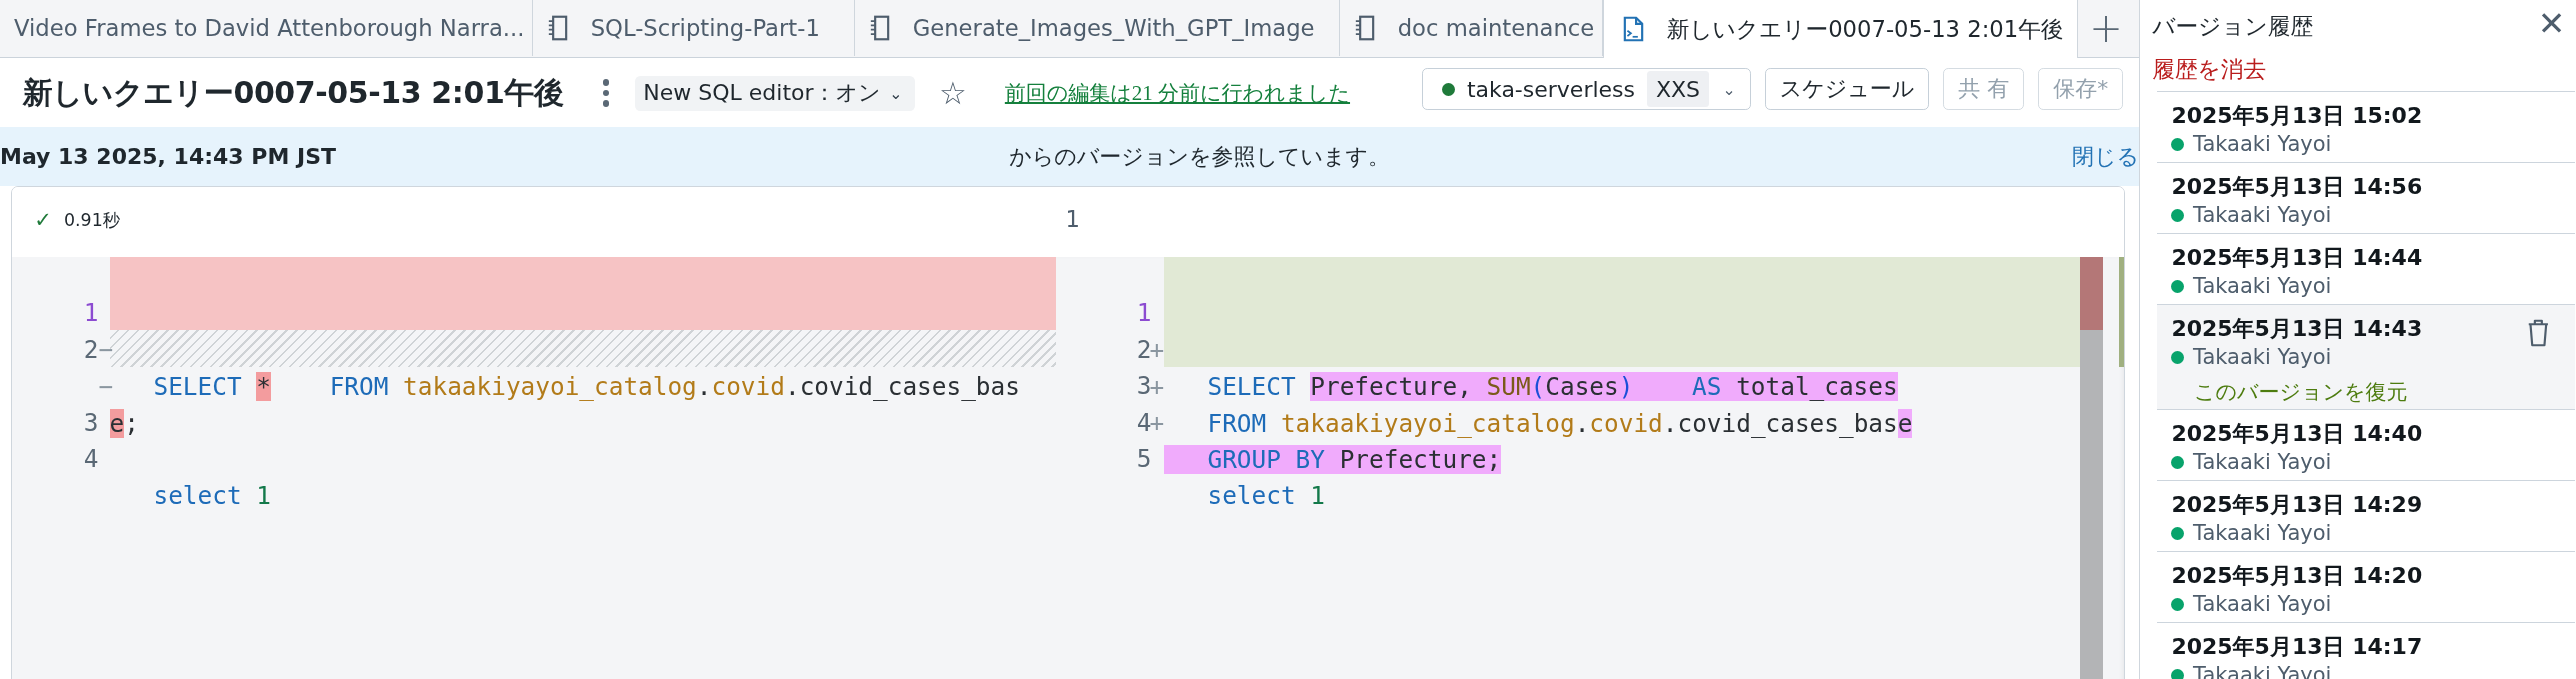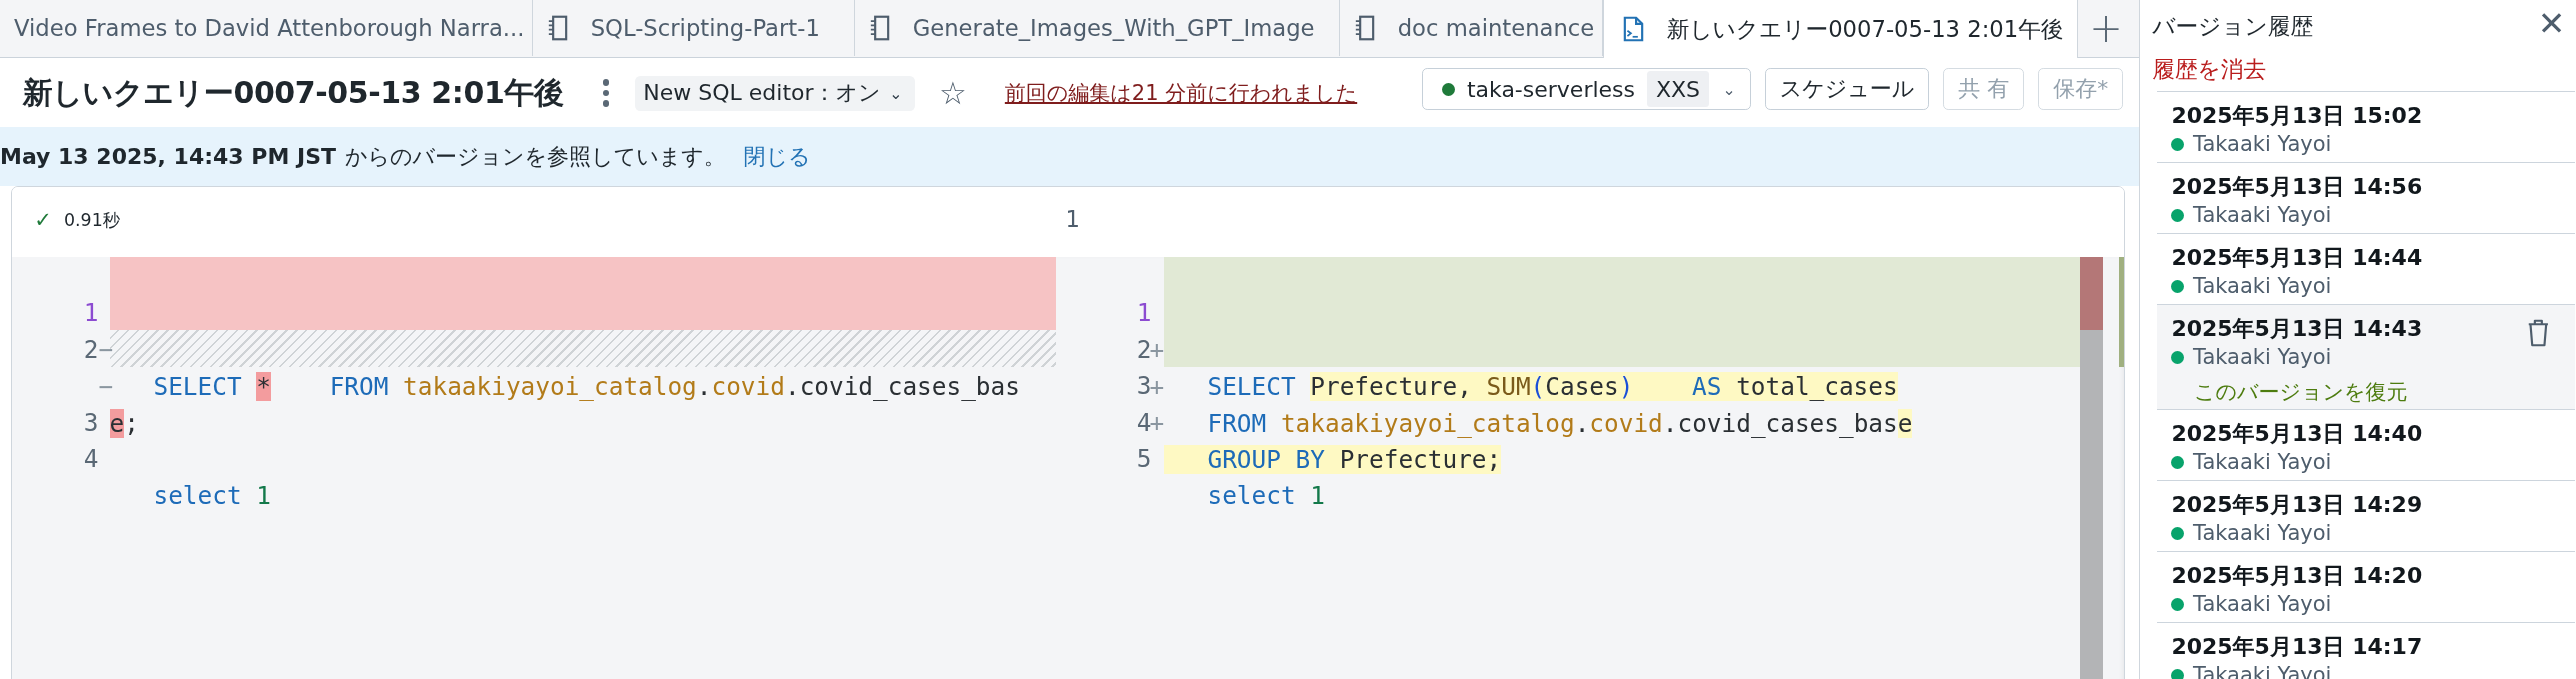--- a/index.html
+++ b/index.html
@@ -17,31 +17,31 @@
   .tab-add { width: 56px; height: 56px; display: flex; align-items: center; justify-content: center; color: #5a6875; font-size: 40px; font-weight: 300; }
 
   
   .header { position: absolute; left: 0; top: 58px; width: 2139px; height: 70px; display: flex; align-items: center; }
   .title { margin-left: 22.7px; font-size: 30px; font-weight: bold; color: #1f272d; white-space: nowrap; letter-spacing: -0.4px; }
   .kebab { margin-left: 38px; width: 8.7px; display: flex; flex-direction: column; align-items: center; gap: 4.4px; }
   .kebab span { width: 6.1px; height: 6.1px; border-radius: 50%; background: #5a6875; display: block; }
   .editor-toggle { margin-left: 24.4px; height: 35px; padding: 0 12.2px 0 8.7px; background: #f1f3f5; border-radius: 5.2px; display: flex; align-items: center; font-size: 22px; color: #1f272d; white-space: nowrap; }
   .editor-toggle .chev { margin-left: 8.7px; font-size: 15.7px; color: #2c3a46; }
   .star { margin-left: 24.4px; font-size: 31px; color: #4e5d6c; line-height: 1; }
-  .last-edit { margin-left: 38px; font-size: 21px; color: #7f1d1d; text-decoration: underline; white-space: nowrap; }
+  .last-edit { margin-left: 38px; font-size: 21px; color: #15803d; text-decoration: underline; white-space: nowrap; font-family: Liberation Serif, serif; }
   .right-tools { position: absolute; right: 15.7px; top: 10px; display: flex; gap: 14px; align-items: center; }
   .wh-select { height: 42px; width: 329px; border: 1.7px solid #c6d0d9; border-radius: 5.2px; display: flex; align-items: center; padding: 0 14px 0 19px; font-size: 22px; color: #1f272d; }
   .wh-select .dot { width: 13px; height: 13px; background: #1f7a3a; border-radius: 50%; margin-right: 12.2px; }
   .wh-select .size { margin-left: 12.2px; background: #eef0f3; border-radius: 3.5px; padding: 5.2px 8.7px; }
   .wh-select .chev { margin-left: auto; color: #4e5d6c; font-size: 15.7px; }
   .btn { height: 42px; border: 1.7px solid #c6d0d9; border-radius: 5.2px; padding: 0 14px; display: flex; align-items: center; font-size: 22px; color: #1f272d; background: #fff; white-space: nowrap; }
   .btn.disabled { color: #93a1ad; border-color: #d5dce2; }
 
   
-  .banner { position: absolute; left: 0; top: 127px; width: 2139px; height: 59px; background: #e6f3fc; display: flex; align-items: center; justify-content: flex-start; font-size: 22px; color: #1f272d; gap: 9px; }
+  .banner { position: absolute; left: 0; top: 127px; width: 2139px; height: 59px; background: #e6f3fc; display: flex; align-items: center; justify-content: space-between; font-size: 22px; color: #1f272d; }
   .banner b { font-weight: bold; }
   .banner .close-link { color: #2272b4; margin-left: 8.7px; }
 
   
   .card { position: absolute; left: 10.5px; top: 186px; width: 2114px; height: 505px; background: #ffffff; border: 1.7px solid #cfd6dd; border-radius: 7px 7px 0 0; overflow: hidden; }
   .card-head { position: absolute; left: 0; top: 0; width: 100%; height: 70px; background: #fff; }
   .exec { position: absolute; left: 22.7px; top: 21px; display: flex; align-items: center; font-size: 17.4px; color: #1f272d; }
   .exec .check { color: #1f7a3a; font-size: 21px; margin-right: 12.2px; }
   .page-num { position: absolute; left: 1054px; top: 19px; font-size: 22.7px; color: #4e5d6c; }
 
@@ -55,21 +55,21 @@
   .code { position: absolute; }
   .kw { color: #1d6bb8; margin-left: 44px; }
   .id { color: #b27b19; }
   .tx { color: #2a2f33; }
   .num { color: #13794a; }
   .fn { color: #7a5a1a; }
   .par { color: #1a4fd8; }
   .del-bg { position: absolute; background: #f6c3c4; }
   .del-hl { background: #f39c9e; }
   .add-bg { position: absolute; background: #e1e9d5; }
-  .add-hl { background: #fef9c3; }
+  .add-hl { background: #f0abfc; }
   .hatch { position: absolute; background: repeating-linear-gradient(135deg, #f4f5f7 0 5.2px, #cfd3d6 5.2px 7px); }
   .scroll-track { position: absolute; right: 22.7px; top: 0; width: 22.7px; height: 100%; background: #b3b4b6; }
   .scroll-del { position: absolute; right: 22.7px; top: 0; width: 22.7px; height: 73px; background: #b47777; }
   .scroll-add { position: absolute; right: 0; top: 0; width: 7px; height: 110px; background: #a0b080; }
 
   
   .history { position: absolute; left: 2139px; top: 0; width: 437px; height: 680px; background: #ffffff; border-left: 1.7px solid #cfd6dd; }
   .hist-title { position: absolute; left: 12.2px; top: 10.5px; font-size: 22.7px; color: #1f272d; font-weight: 500; }
   .hist-close { position: absolute; right: 10.5px; top: 3.5px; font-size: 33px; color: #4e5d6c; font-weight: 300; }
   .hist-clear { position: absolute; left: 12.2px; top: 54px; font-size: 22.7px; color: #b91c1c; }

